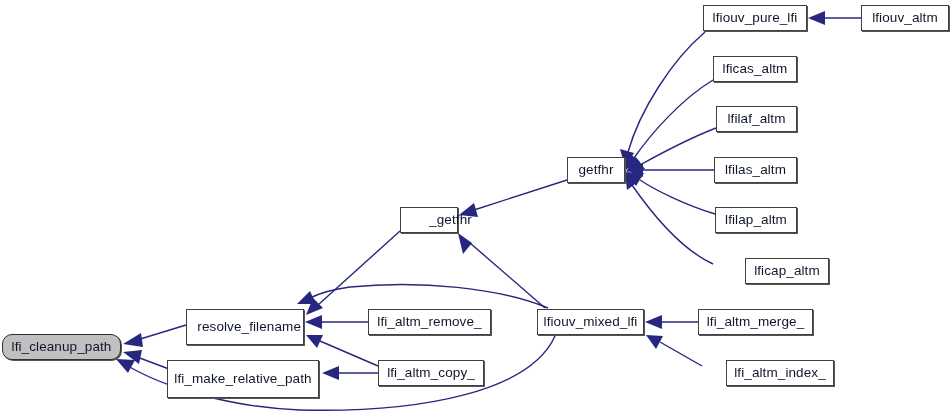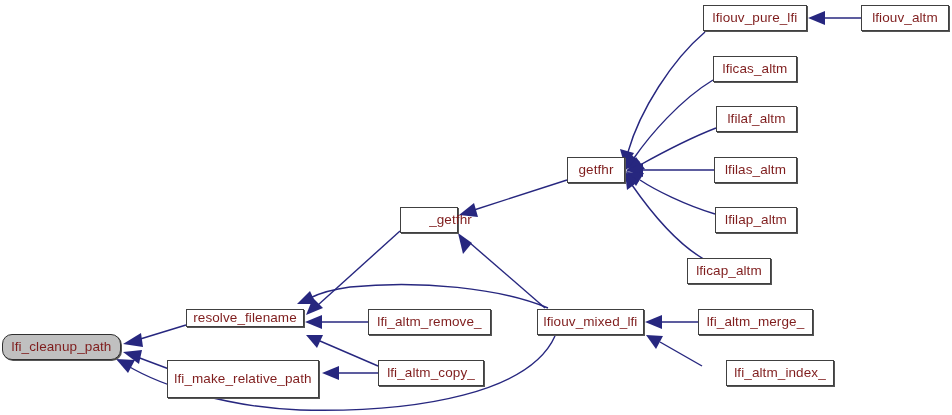--- a/index.html
+++ b/index.html
@@ -30,21 +30,21 @@
   }
   .edge-head {
     fill: #27277f;
     stroke: none;
   }
   .node {
     position: absolute;
     box-sizing: border-box;
     border: 1px solid #404040;
     background: #ffffff;
-    color: #7f1d1d;
+    color: #0f172a;
     font-size: 13.5px;
     line-height: 1;
     display: flex;
     align-items: center;
     justify-content: center;
     white-space: nowrap;
     box-shadow: 1px 1px 0 0 #555555;
     letter-spacing: 0.1px;
   }
   .node.highlight {
@@ -156,21 +156,21 @@
     <g>
       <path class="edge-line" d="M702,366 L660,342"></path>
       <polygon class="edge-head" points="646,335 663,336 656,349"></polygon>
     </g>
   </svg>
 
   <div id="node-layer">
       <div class="node highlight" style="left: 2px; top: 334px; width: 119px; height: 26px;">
         <span class="node-label">lfi_cleanup_path</span>
       </div>
-      <div class="node" style="left: 186px; top: 309px; width: 118px; height: 18px;">
+      <div class="node" style="left: 186px; top: 309px; width: 118px; height: 36px; justify-content: flex-end;">
         <span class="node-label">resolve_filename</span>
       </div>
       <div class="node" style="left: 167px; top: 360px; width: 152px; height: 38px;">
         <span class="node-label">lfi_make_relative_path</span>
       </div>
       <div class="node" style="left: 368px; top: 309px; width: 123px; height: 26px;">
         <span class="node-label">lfi_altm_remove_</span>
       </div>
       <div class="node" style="left: 378px; top: 360px; width: 106px; height: 26px;">
         <span class="node-label">lfi_altm_copy_</span>
@@ -195,21 +195,21 @@
       </div>
       <div class="node" style="left: 716px; top: 106px; width: 81px; height: 26px;">
         <span class="node-label">lfilaf_altm</span>
       </div>
       <div class="node" style="left: 714px; top: 157px; width: 83px; height: 26px;">
         <span class="node-label">lfilas_altm</span>
       </div>
       <div class="node" style="left: 715px; top: 207px; width: 82px; height: 26px;">
         <span class="node-label">lfilap_altm</span>
       </div>
-      <div class="node" style="left: 687px; top: 258px; width: 84px; height: 26px;">
+      <div class="node" style="left: 745px; top: 258px; width: 84px; height: 26px;">
         <span class="node-label">lficap_altm</span>
       </div>
       <div class="node" style="left: 698px; top: 309px; width: 115px; height: 26px;">
         <span class="node-label">lfi_altm_merge_</span>
       </div>
       <div class="node" style="left: 702px; top: 360px; width: 108px; height: 26px; margin-left: 24px;">
         <span class="node-label">lfi_altm_index_</span>
       </div>
     </div>
 </div>

